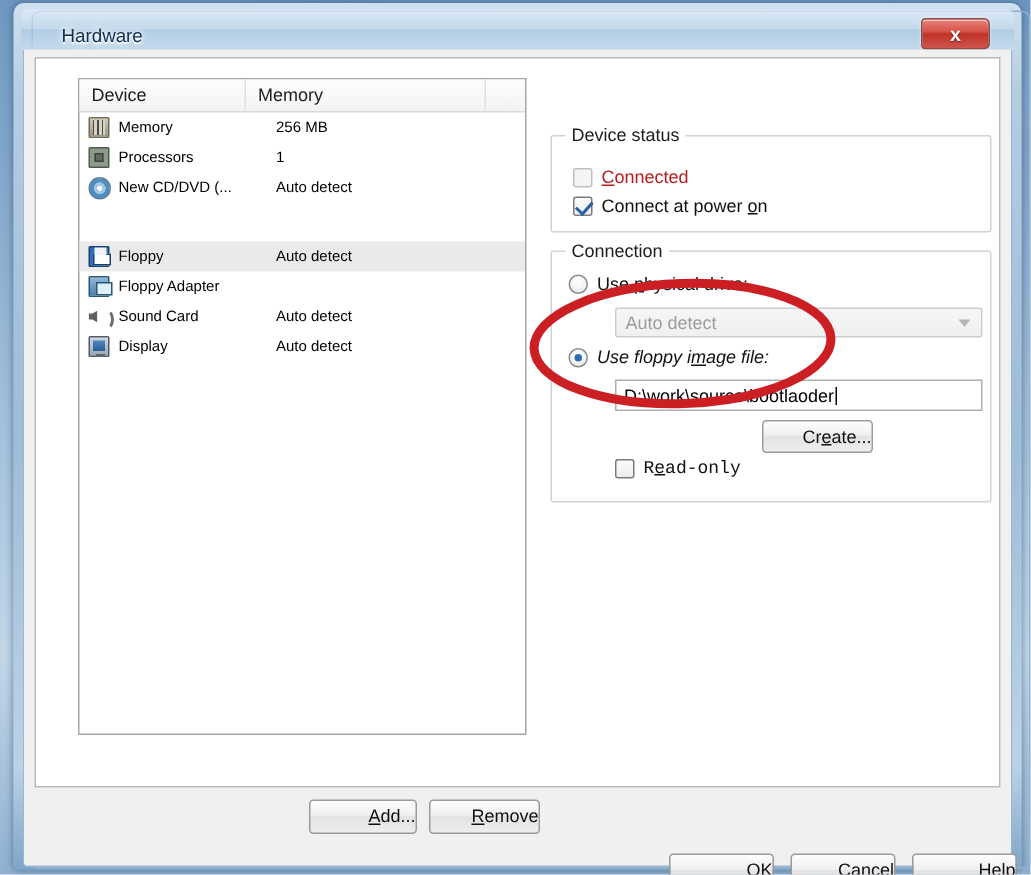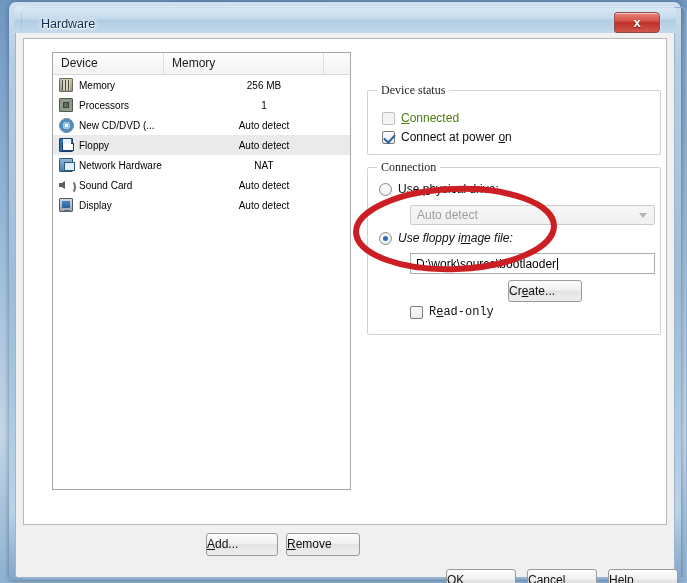--- a/index.html
+++ b/index.html
@@ -102,24 +102,24 @@
     height: 22px;
   }
   .col-dev { width: 111px; }
   .col-sum { width: 160px; }
   .col-x   { width: 26px; border-right: none !important; }
   .dl-rows { font-size: 10px; color: #000; }
   .dl-row {
     display: flex; height: 20px; align-items: center;
     padding-left: 5px;
   }
-  .dl-row.sel { background: #eaeaea; }
+  .dl-row.sel { background: #eaeaea; margin-top: 26px; }
   .dl-icon { width: 20px; height: 16px; position: relative; flex: none; }
   .dl-name { width: 106px; padding-left: 1px; white-space: nowrap; }
-  .dl-sum  { width: 160px; text-align: center; }
+  .dl-sum  { width: 160px; }
 
   
   .ic { position:absolute; left:1px; top:1px; width:14px; height:14px; }
   .ic-memory { background: linear-gradient(180deg,#cfc9b4,#9c9682); border:1px solid #6f6a58; border-radius:1px; }
   .ic-memory:after { content:""; position:absolute; left:2px; top:1px; right:2px; bottom:1px;
     background: repeating-linear-gradient(90deg,#4a4a44 0 1px,#d8d4c4 1px 3px); }
   .ic-cpu { background:#8f9a8a; border:1px solid #4e5a4c; border-radius:1px; }
   .ic-cpu:after { content:""; position:absolute; left:3px; top:3px; right:3px; bottom:3px;
     background:#5f6b5c; border:1px solid #3c463a; }
   .ic-cd { width:15px; height:15px; border-radius:50%;
@@ -142,40 +142,39 @@
   .ic-disp:after { content:""; position:absolute; left:2px; top:2px; right:2px; height:7px;
     background: linear-gradient(180deg,#4d86c4,#2a5d95); }
   .ic-disp:before { content:""; position:absolute; left:4px; bottom:-1px; width:6px; height:2px; background:#5c6772; }
 
   
   .btn {
     background: linear-gradient(180deg,#fdfdfd 0%, #f0f0f0 45%, #e3e3e3 50%, #eeeeee 100%);
     border: 1px solid #9a9a9a;
     border-radius: 3px;
     font-size: 12px; color: #101010;
-    text-align: left;
+    text-align: right;
     cursor: default;
   }
   .btn-add { position:absolute; left:182px; top:494px; width:72px; height:23px; line-height:21px; }
   .btn-rem { position:absolute; left:262px; top:494px; width:74px; height:23px; line-height:21px; }
 
   
   .group {
     position: absolute;
     border: 1px solid #d2d2d2;
     border-radius: 2px;
     background: transparent;
   }
   .group-title {
     position: absolute; top: -8px; left: 9px;
     background: #ffffff;
     padding: 0 4px;
     font-size: 12px; color: #1d1d1d;
     white-space: nowrap;
-    font-family: Liberation Serif, serif;
   }
   .g-status { left: 343px; top: 51px; width: 294px; height: 65px; }
   .g-conn   { left: 343px; top: 128px; width: 294px; height: 168px; }
 
   .chk, .rad { position:absolute; font-size:12px; color:#111; white-space:nowrap; }
   .box {
     position:absolute; left:0; top:1px; width:13px; height:13px;
     border:1px solid #7b7b7b; border-radius:2px;
     background: linear-gradient(180deg,#fbfbfb,#e9edf1);
   }
@@ -187,21 +186,21 @@
   .rbox {
     position:absolute; left:0; top:1px; width:13px; height:13px;
     border:1px solid #8a8a8a; border-radius:50%;
     background: radial-gradient(circle at 50% 35%, #ffffff, #e4e9ee);
   }
   .rbox.on:after {
     content:""; position:absolute; left:3px; top:3px; width:5px; height:5px;
     border-radius:50%; background:#2e6db4;
   }
   .lbl { position:absolute; left:19px; top:0px; }
-  .dis-text { color:#4d7c0f; }
+  .dis-text { color:#b91c1c; }
   u { text-decoration: underline; }
 
   .c-connected  { left:14px; top:20px; width:200px; height:16px; }
   .c-power      { left:14px; top:39px; width:200px; height:16px; }
   .r-phys       { left:11px; top:14px; width:220px; height:16px; }
   .r-floppy     { left:11px; top:63px; width:220px; height:16px;font-style:italic; }
   .c-readonly   { left:42px; top:137px; width:200px; height:16px;font-family:Liberation Mono, monospace; }
 
   .combo {
     position:absolute; left:42px; top:37px; width:245px; height:20px;
@@ -294,22 +293,21 @@
             <span class="dl-icon">
               <span class="ic ic-floppy"></span>
             </span>
             <span class="dl-name">Floppy</span>
             <span class="dl-sum">Auto detect</span>
           </div>
           <div class="dl-row">
             <span class="dl-icon">
               <span class="ic ic-net"></span>
             </span>
-            <span class="dl-name">Network Hardware</span>
-            <span class="dl-sum">NAT</span>
+            <span class="dl-name">Floppy Adapter</span>
           </div>
           <div class="dl-row">
             <span class="dl-icon">
               <span class="ic ic-snd"></span>
             </span>
             <span class="dl-name">Sound Card</span>
             <span class="dl-sum">Auto detect</span>
           </div>
           <div class="dl-row">
             <span class="dl-icon">

